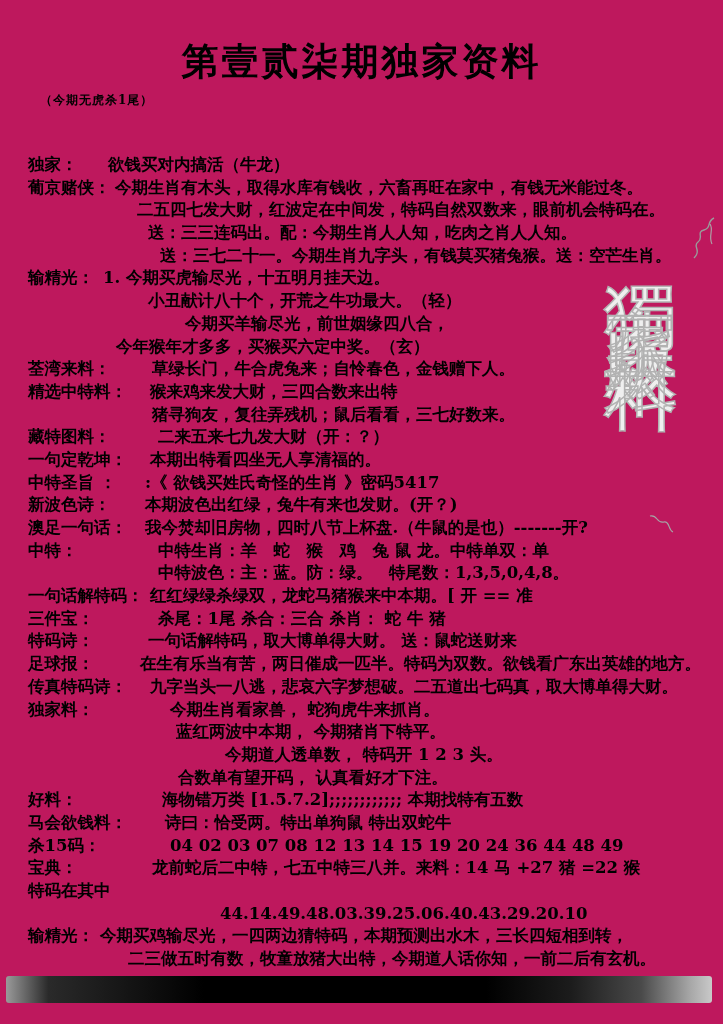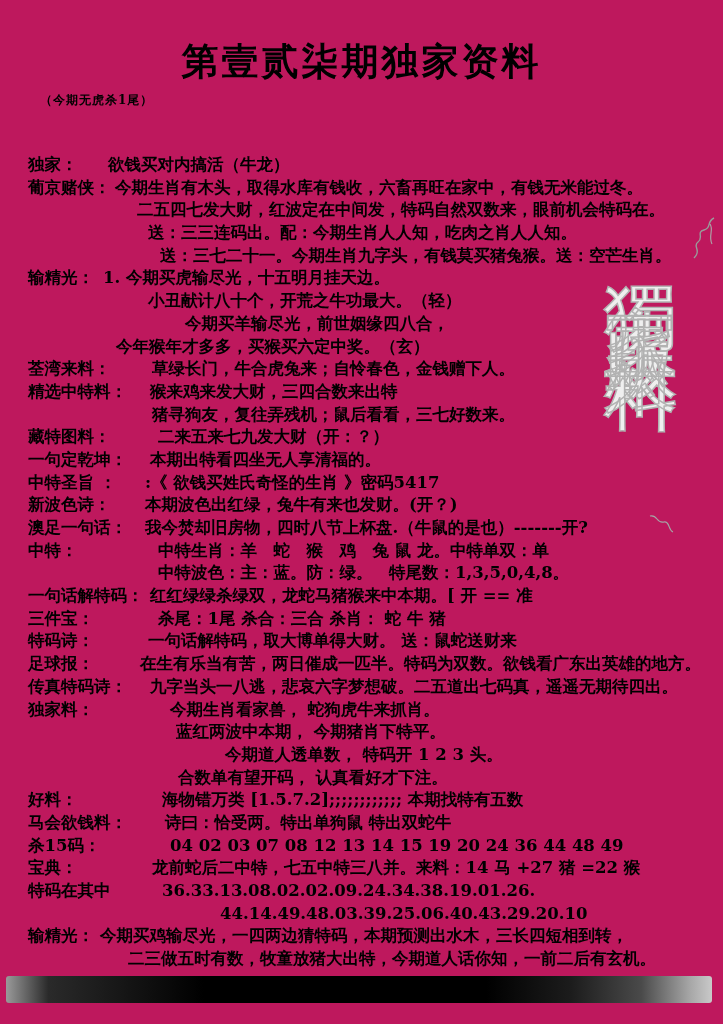--- a/index.html
+++ b/index.html
@@ -85,30 +85,30 @@
       <div class="line"><span class="lbl">一句定乾坤：</span><span class="txt" style="padding-left: 150px;">本期出特看四坐无人享清福的。</span></div>
       <div class="line"><span class="lbl">中特圣旨 ：</span><span class="txt" style="padding-left: 145px;">:《 欲钱买姓氏奇怪的生肖 》密码5417</span></div>
       <div class="line"><span class="lbl">新波色诗：</span><span class="txt" style="padding-left: 145px;">本期波色出红绿，兔牛有来也发财。(开？)</span></div>
       <div class="line"><span class="lbl">澳足一句话：</span><span class="txt" style="padding-left: 145px;">我今焚却旧房物，四时八节上杯盘.（牛鼠的是也）-------开?</span></div>
       <div class="line"><span class="lbl">中特：</span><span class="txt" style="padding-left: 158px;">中特生肖：羊　蛇　猴　鸡　兔 鼠 龙。中特单双：单</span></div>
       <div class="line"><span class="txt" style="padding-left: 158px;">中特波色：主：蓝。防：绿。　特尾数：1,3,5,0,4,8。</span></div>
       <div class="line"><span class="lbl">一句话解特码：</span><span class="txt" style="padding-left: 150px;">红红绿绿杀绿双，龙蛇马猪猴来中本期。[ 开 == 准</span></div>
       <div class="line"><span class="lbl">三件宝：</span><span class="txt" style="padding-left: 158px;">杀尾：1尾 杀合：三合 杀肖： 蛇 牛 猪</span></div>
       <div class="line"><span class="lbl">特码诗：</span><span class="txt" style="padding-left: 148px;">一句话解特码，取大博单得大财。 送：鼠蛇送财来</span></div>
       <div class="line"><span class="lbl">足球报：</span><span class="txt" style="padding-left: 140px;">在生有乐当有苦，两日催成一匹半。特码为双数。欲钱看广东出英雄的地方。</span></div>
-      <div class="line"><span class="lbl">传真特码诗：</span><span class="txt" style="padding-left: 150px;">九字当头一八逃，悲哀六字梦想破。二五道出七码真，遥遥无期待四出。</span></div>
+      <div class="line"><span class="lbl">传真特码诗：</span><span class="txt" style="padding-left: 150px;">九字当头一八逃，悲哀六字梦想破。二五道出七码真，取大博单得大财。</span></div>
       <div class="line"><span class="lbl">独家料：</span><span class="txt" style="padding-left: 170px;">今期生肖看家兽， 蛇狗虎牛来抓肖。</span></div>
       <div class="line"><span class="txt" style="padding-left: 176px;">蓝红两波中本期， 今期猪肖下特平。</span></div>
       <div class="line"><span class="txt" style="padding-left: 225px;">今期道人透单数， 特码开 1 2 3 头。</span></div>
       <div class="line"><span class="txt" style="padding-left: 178px;">合数单有望开码， 认真看好才下注。</span></div>
       <div class="line"><span class="lbl">好料：</span><span class="txt" style="padding-left: 162px;">海物错万类 [1.5.7.2];;;;;;;;;;;; 本期找特有五数</span></div>
       <div class="line"><span class="lbl">马会欲钱料：</span><span class="txt" style="padding-left: 165px;">诗曰：恰受两。特出单狗鼠 特出双蛇牛</span></div>
       <div class="line"><span class="lbl">杀15码：</span><span class="txt" style="padding-left: 170px;">04 02 03 07 08 12 13 14 15 19 20 24 36 44 48 49</span></div>
       <div class="line"><span class="lbl">宝典：</span><span class="txt" style="padding-left: 152px;">龙前蛇后二中特，七五中特三八并。来料：14 马 +27 猪 =22 猴</span></div>
-      <div class="line"><span class="lbl">特码在其中</span><span class="txt" style="padding-left: 162px;">36.33.13.08.02.02.09.24.34.38.19.01.26.</span></div>
+      <div class="line"><span class="lbl">特码在其中</span></div>
       <div class="line"><span class="txt" style="padding-left: 220px;">44.14.49.48.03.39.25.06.40.43.29.20.10</span></div>
       <div class="line"><span class="lbl">输精光：</span><span class="txt" style="padding-left: 100px;">今期买鸡输尽光，一四两边猜特码，本期预测出水木，三长四短相到转，</span></div>
       <div class="line"><span class="txt" style="padding-left: 128px;">二三做五时有数，牧童放猪大出特，今期道人话你知，一前二后有玄机。</span></div>
     </div>
 
   <div class="watermark">獨家正版來料</div>
 
   <svg class="scribble" style="left:684px;top:214px;" width="36" height="48" viewBox="0 0 36 48">
     <path d="M30 4 C22 8, 28 14, 20 16 C12 18, 20 24, 14 28 C8 32, 18 36, 10 44" fill="none" stroke="#9a9a9a" stroke-width="1.4"></path>
     <path d="M26 10 C30 16, 24 22, 28 30" fill="none" stroke="#ababab" stroke-width="1.1"></path>

